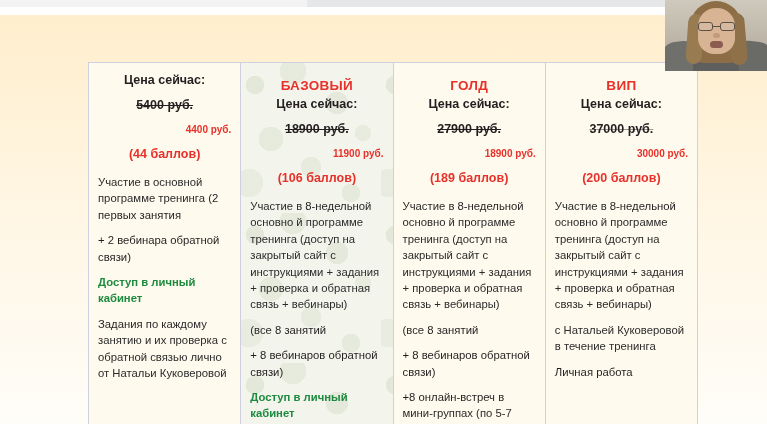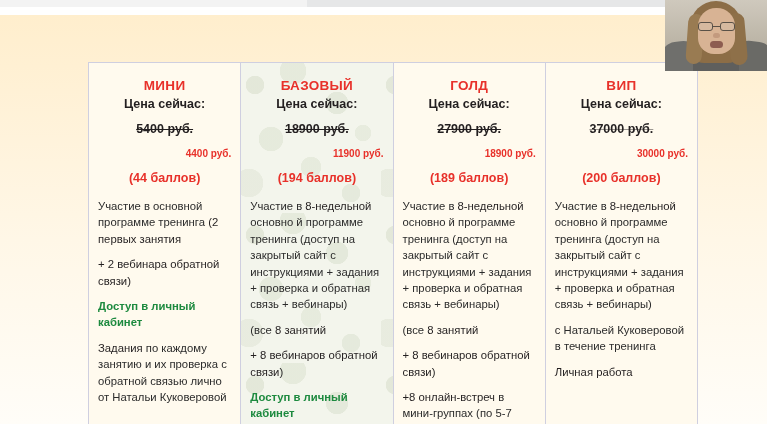--- a/index.html
+++ b/index.html
@@ -241,38 +241,37 @@
 
 <div class="browser-top-bar"></div>
 <div class="browser-white-strip"></div>
 
 <div class="slide">
 
   <div class="slide-title">Выберите вариант участия</div>
 
   <div class="pricing-table" id="pricing-table">
       <div class="plan-col plain">
-        <div class="plan-name">МИНИ</div>
         <div class="price-label">Цена сейчас:</div>
         <div class="price-old">5400 руб.</div>
         <div class="price-new">4400 руб.</div>
         <div class="price-points">(44 баллов)</div>
         <div class="features">
           <div class="feat"><span>Участие в основной программе тренинга </span><span class="b">(2 первых занятия</span></div>
           <div class="feat"><span class="b">+ 2 вебинара обратной связи)</span></div>
           <div class="feat"><span class="green">Доступ в личный кабинет</span></div>
           <div class="feat"><span class="b">Задания </span><span>по каждому занятию и их проверка с обратной связью лично от Натальи Куковеровой</span></div>
         </div>
       </div>
       <div class="plan-col textured">
         <div class="plan-name">БАЗОВЫЙ</div>
         <div class="price-label">Цена сейчас:</div>
         <div class="price-old">18900 руб.</div>
         <div class="price-new">11900 руб.</div>
-        <div class="price-points">(194 баллов)</div>
+        <div class="price-points">(106 баллов)</div>
         <div class="features">
           <div class="feat"><span>Участие в </span><span class="b">8-недельной </span><span>основно й программе тренинга (доступ на закрытый сайт с инструкциями + задания + проверка и обратная связь + вебинары)</span></div>
           <div class="feat"><span> (все </span><span class="b">8 занятий</span></div>
           <div class="feat"><span class="b">+ 8 вебинаров обратной связи</span><span>)</span></div>
           <div class="feat"><span class="green">Доступ в личный кабинет</span></div>
         </div>
       </div>
       <div class="plan-col plain">
         <div class="plan-name">ГОЛД</div>
         <div class="price-label">Цена сейчас:</div>

